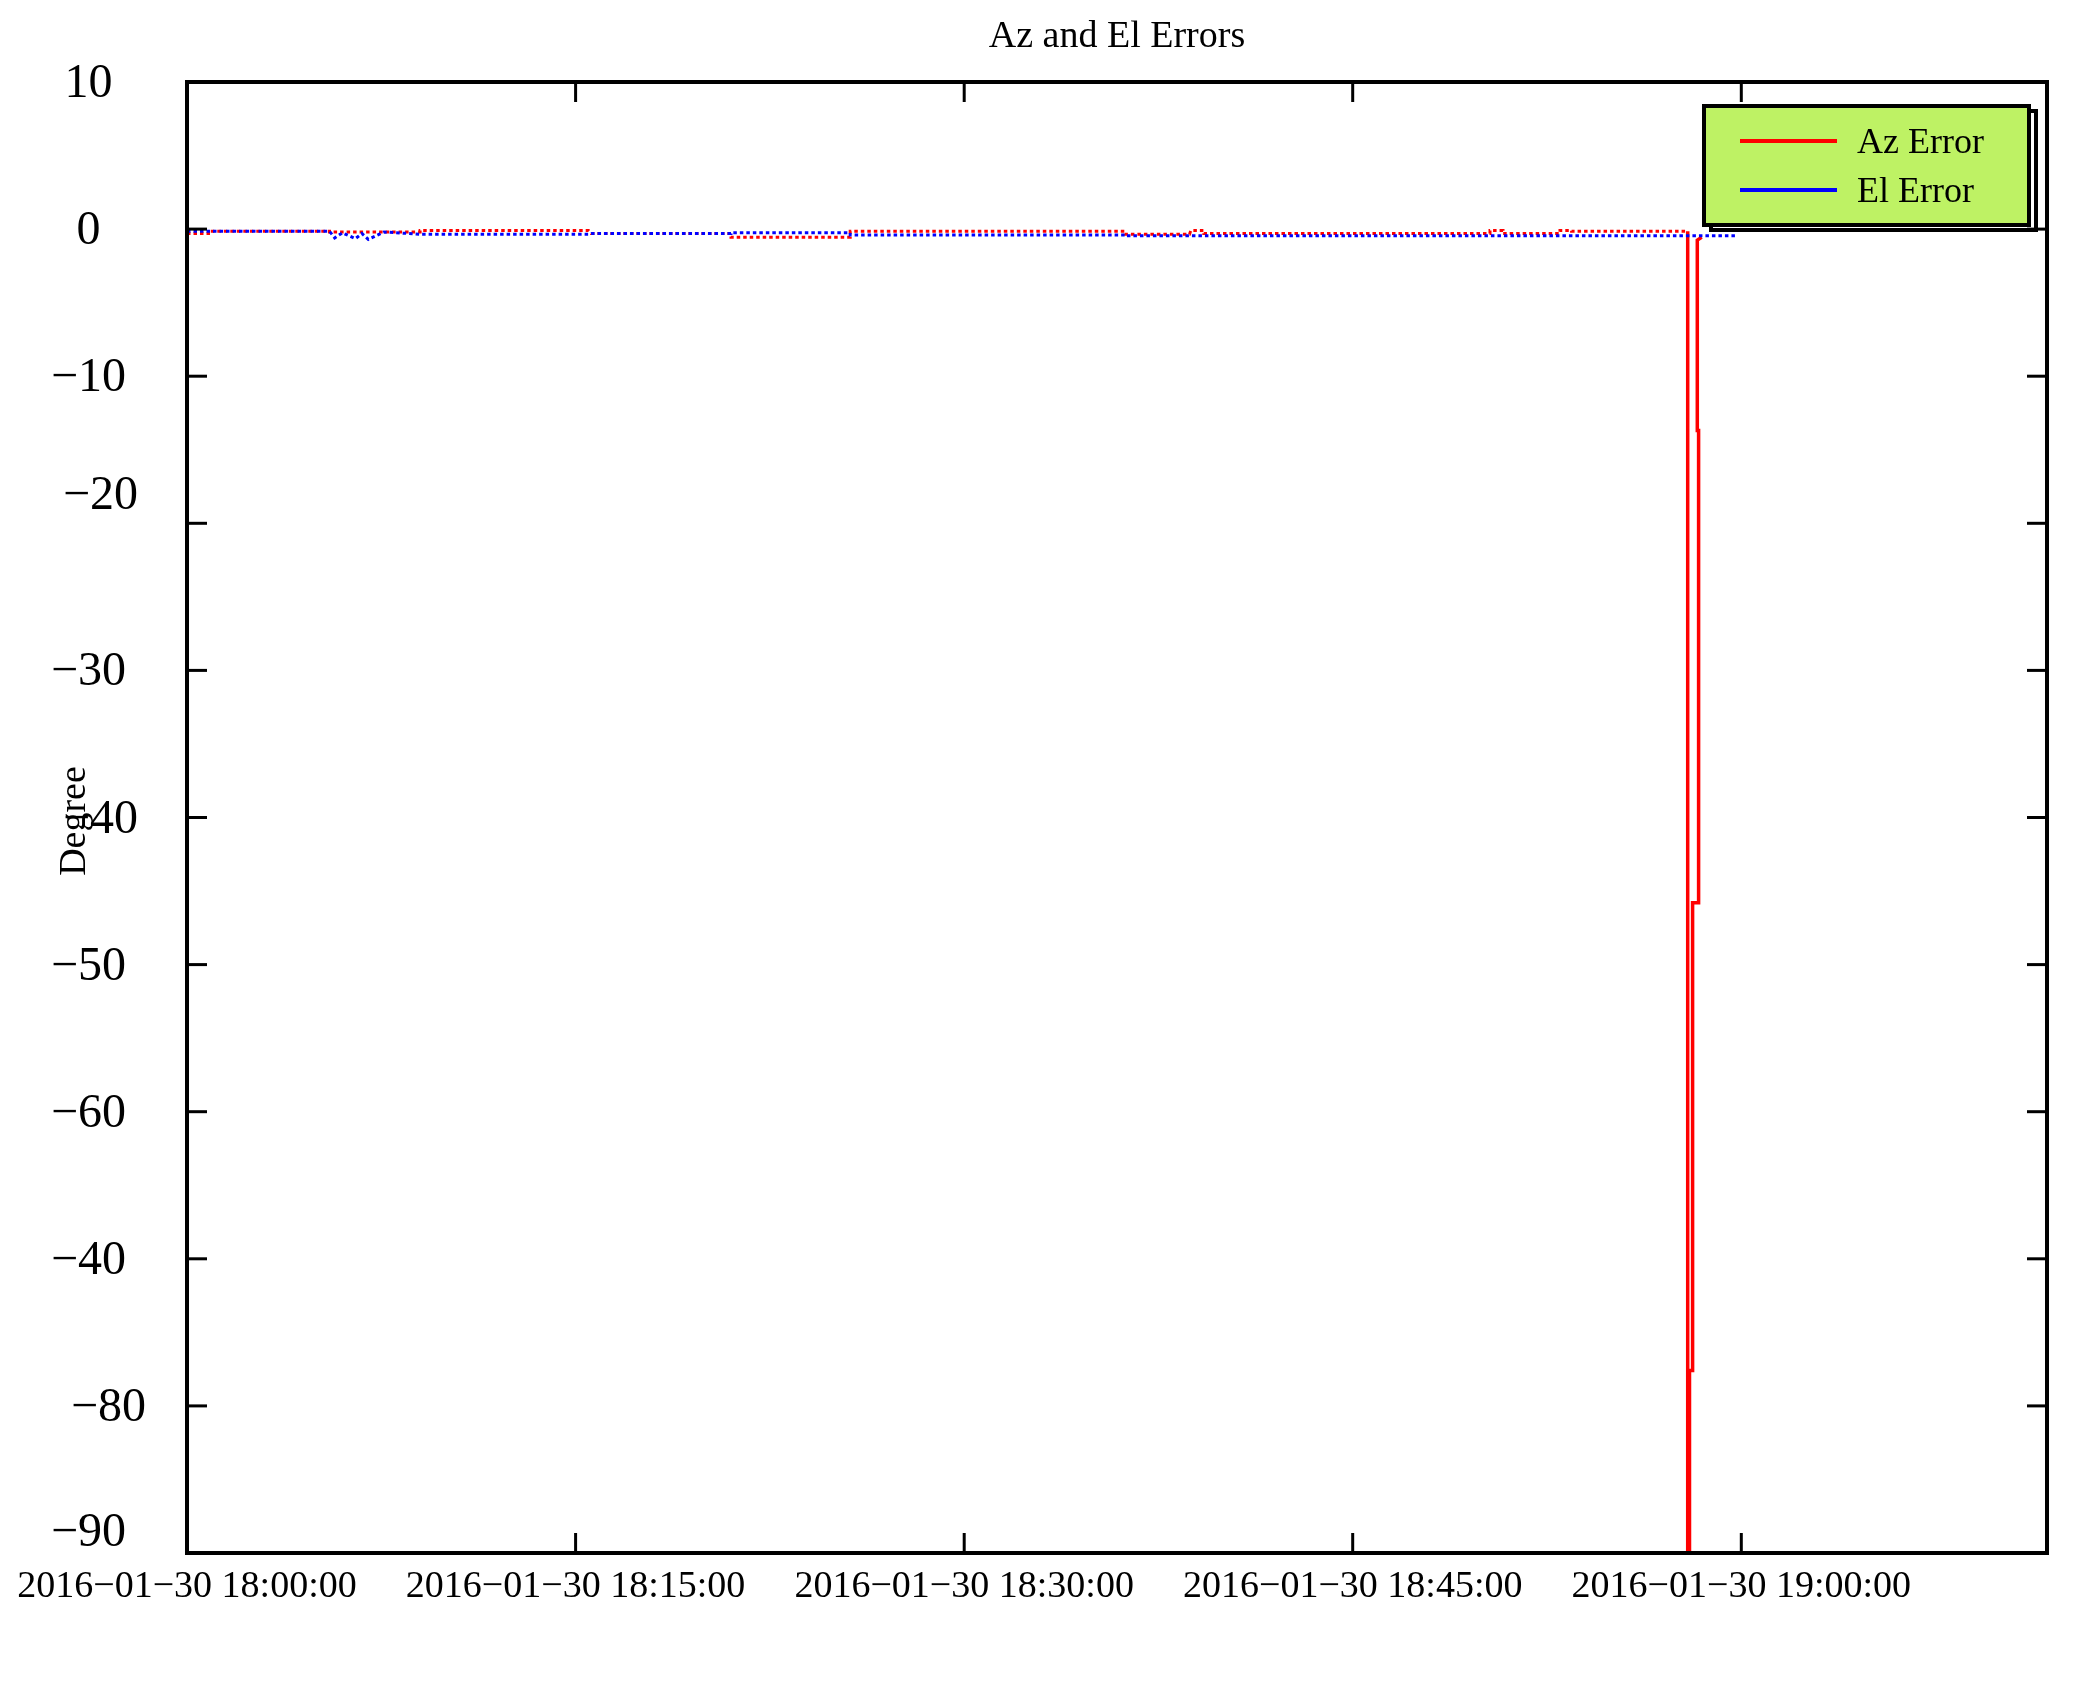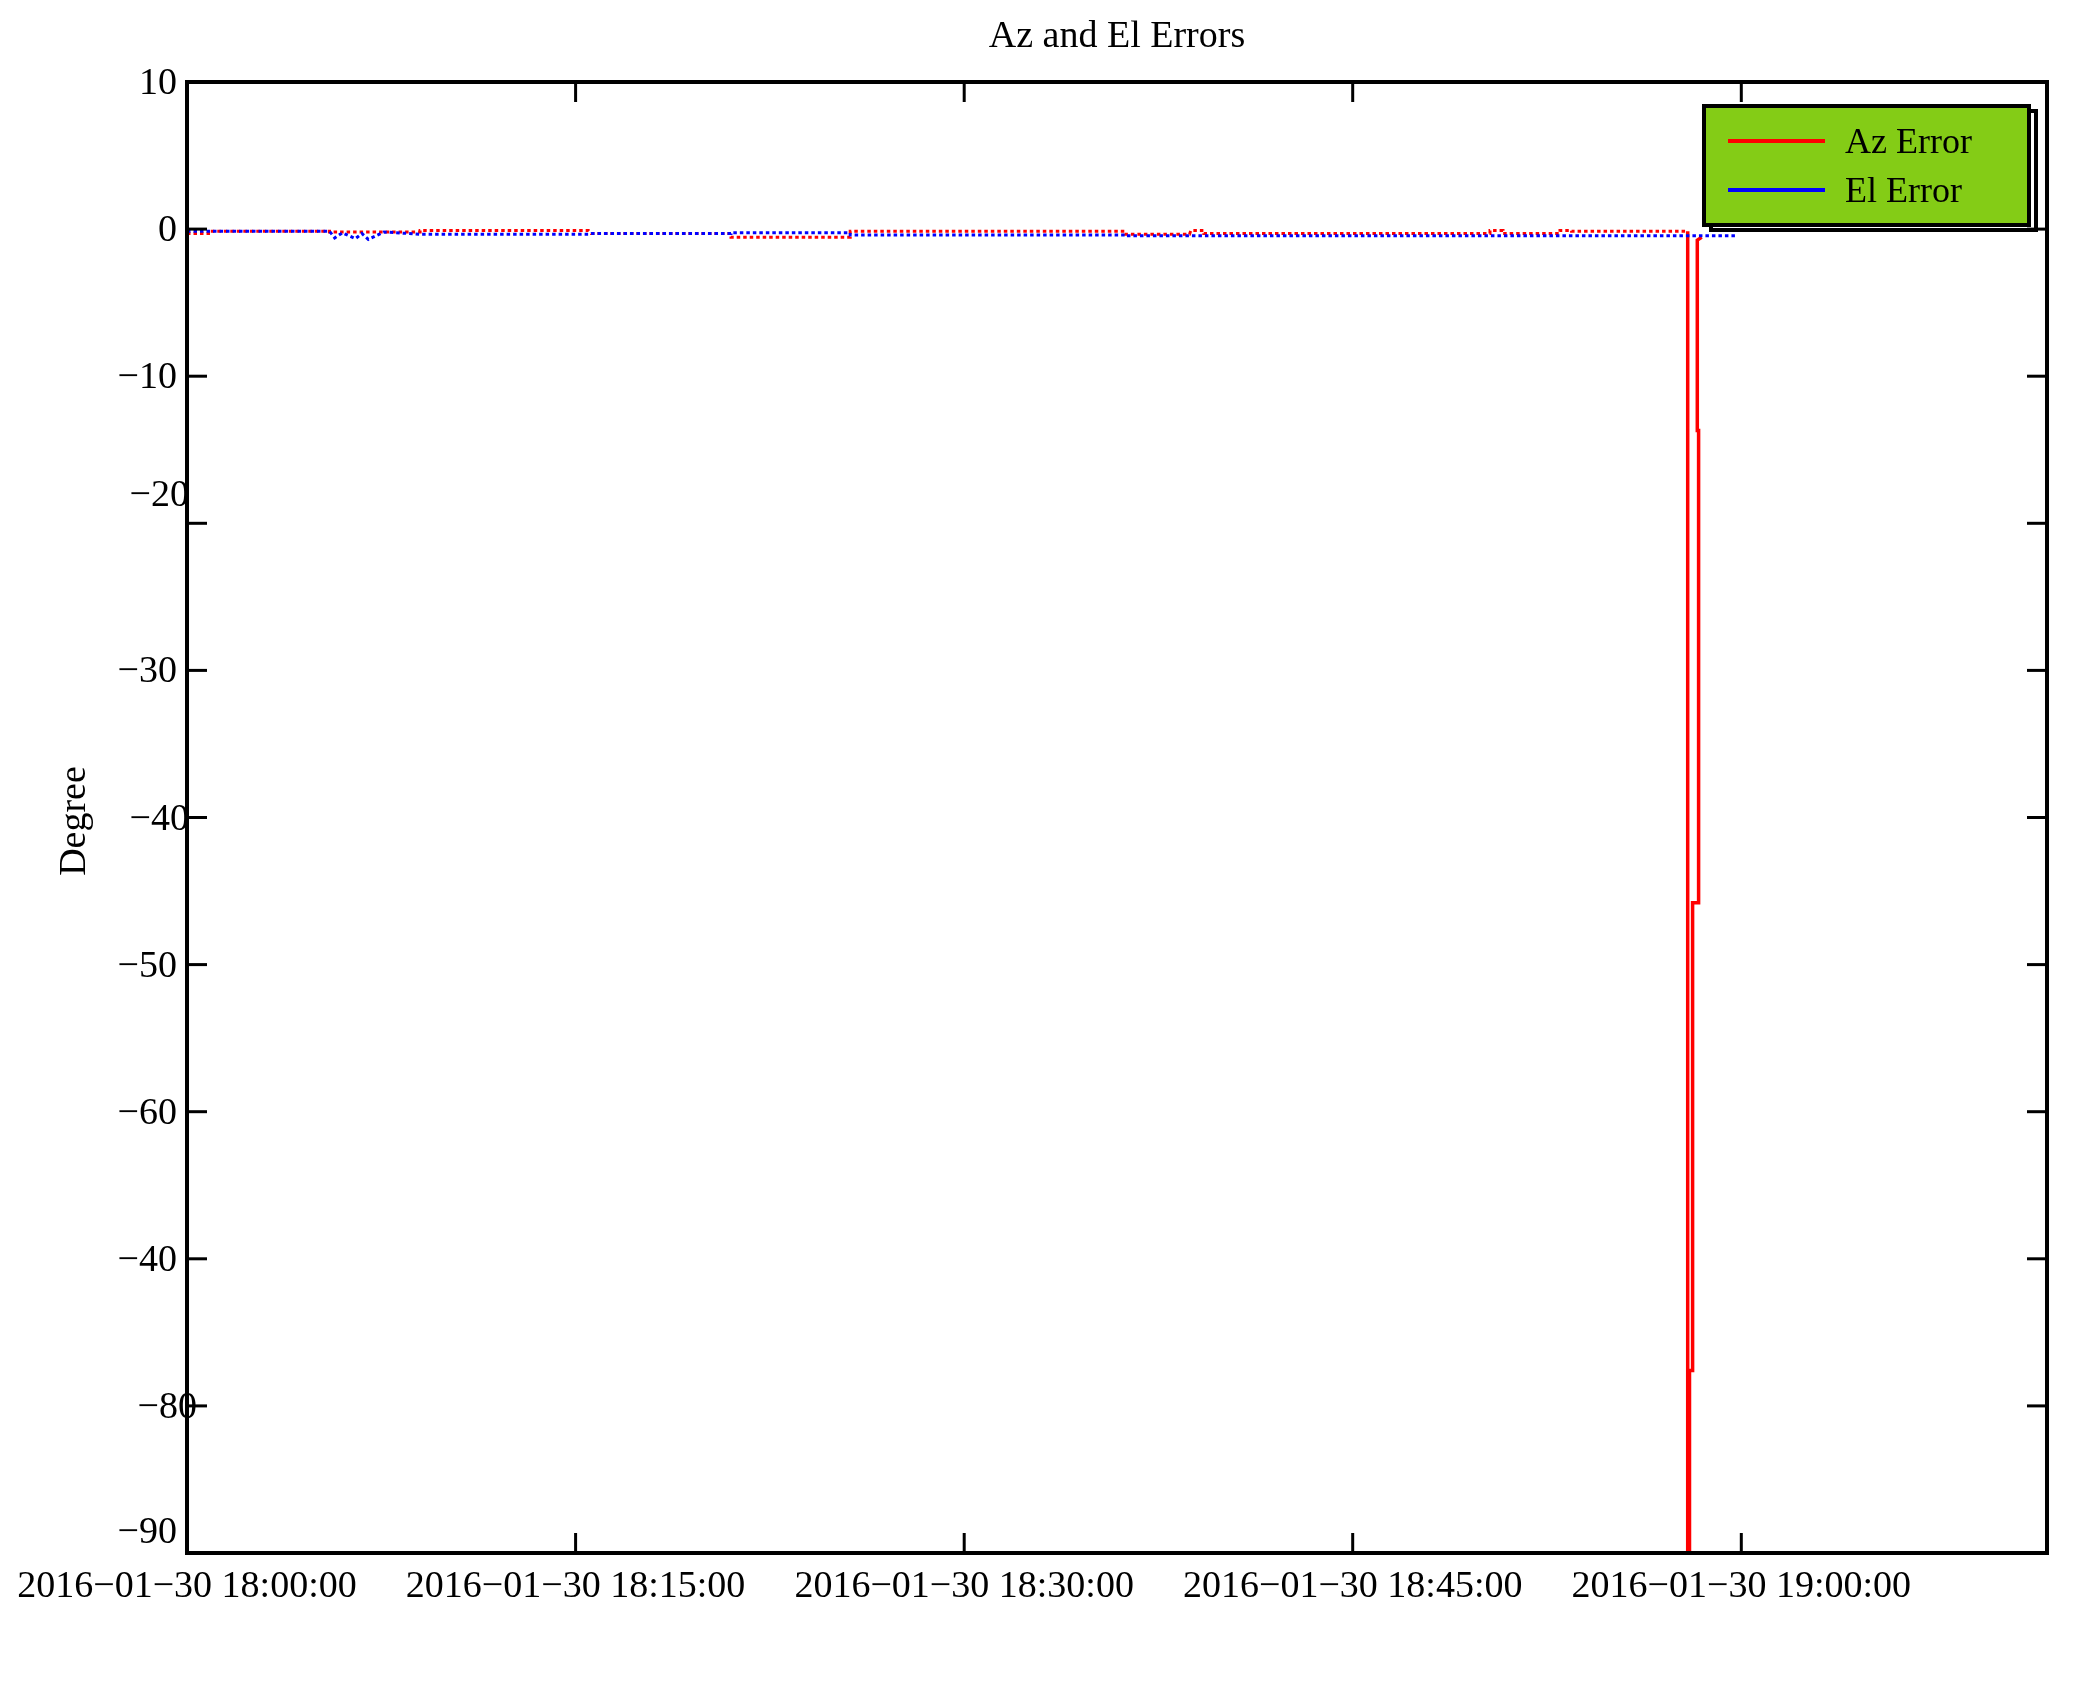--- a/index.html
+++ b/index.html
@@ -15,37 +15,37 @@
     position:absolute;left:187px;top:14px;width:1860px;
     text-align:center;font-size:38px;line-height:1.1;
   }
   .y-axis-label{
     position:absolute;left:0;top:0;
     transform:translate(72px,821px) rotate(-90deg) translate(-50%,-50%);
     transform-origin:0 0;
     font-size:38px;white-space:nowrap;
   }
   .ytick-label{
-    position:absolute;left:0;width:177px;text-align:right;
-    font-size:38px;transform:translateY(-52%);white-space:nowrap;
+    position:absolute;left:0;width:177px;text-align:center;
+    font-size:48px;transform:translateY(-52%);white-space:nowrap;
   }
   .xtick-label{
     position:absolute;top:1562px;transform:translateX(-50%);
     font-size:38px;white-space:nowrap;
   }
   svg.plot{position:absolute;left:0;top:0;z-index:0;}
   .legend-shadow{
     position:absolute;left:1709px;top:109px;width:329px;height:123px;
     border:4px solid #000;box-sizing:border-box;background:transparent;z-index:1;
   }
   .legend{
     position:absolute;left:1702px;top:104px;width:329px;height:123px;
-    border:4px solid #000;box-sizing:border-box;background:#84cc16;z-index:2;
+    border:4px solid #000;box-sizing:border-box;background:#bef264;z-index:2;
     display:flex;flex-direction:column;justify-content:space-evenly;
-    padding:4px 4px;
+    padding:4px 16px;
   }
   .legend-entry{display:flex;align-items:center;}
   .legend-line{width:97px;height:0;border-top:4px solid #000;margin-left:18px;flex:none;}
   .legend-label{font-size:36px;margin-left:20px;white-space:nowrap;}
 </style>
 </head>
 <body>
 
 <div class="figure">
 

